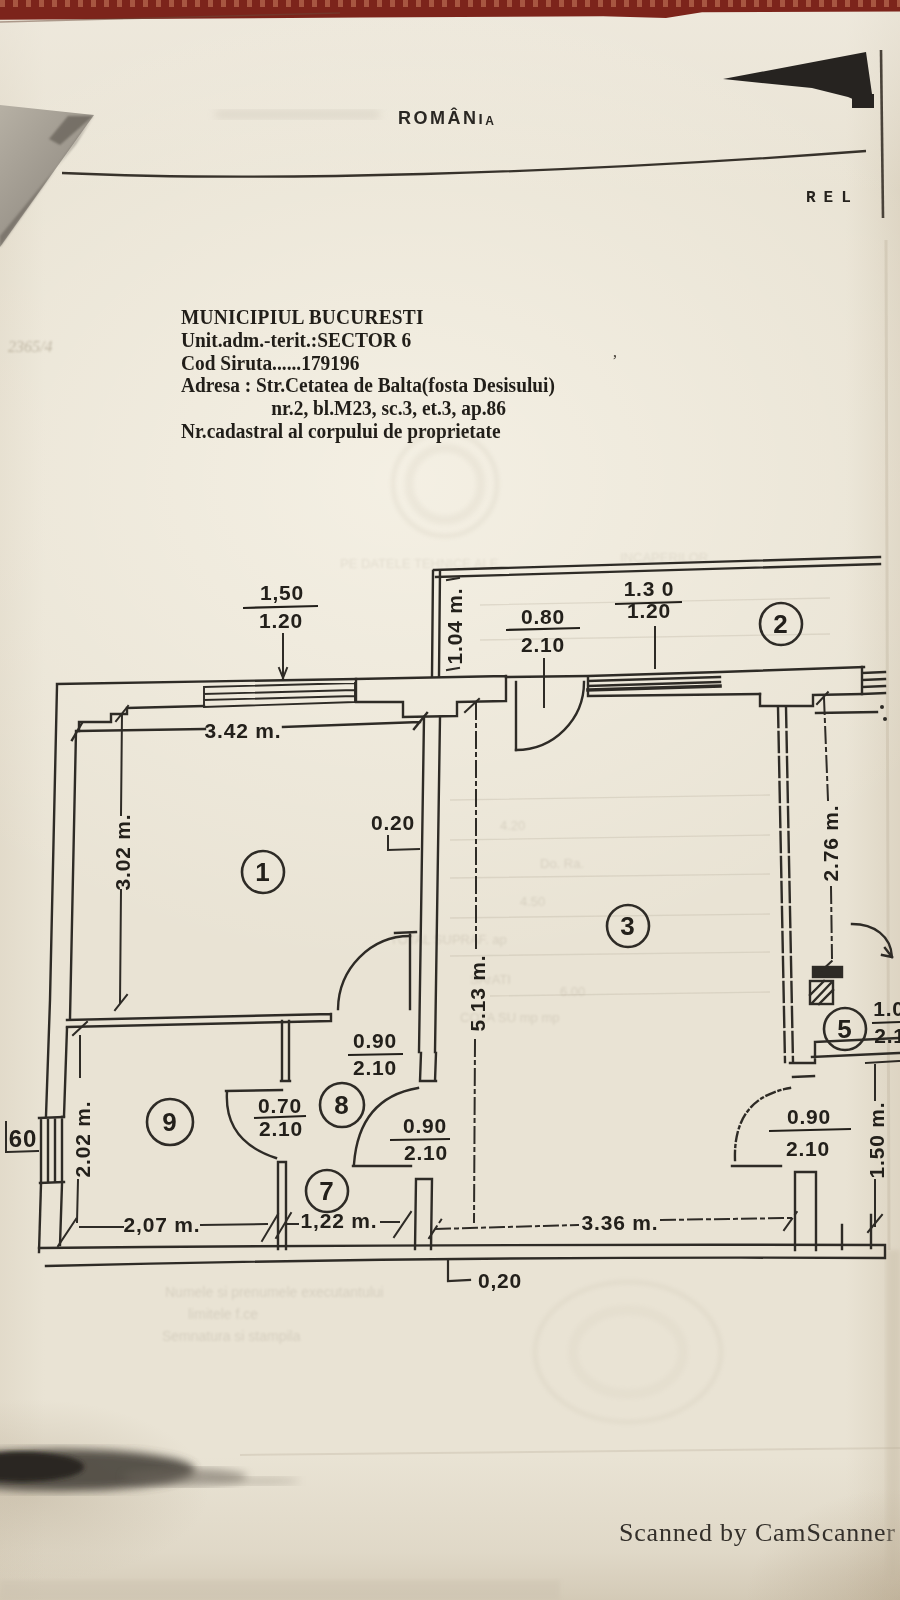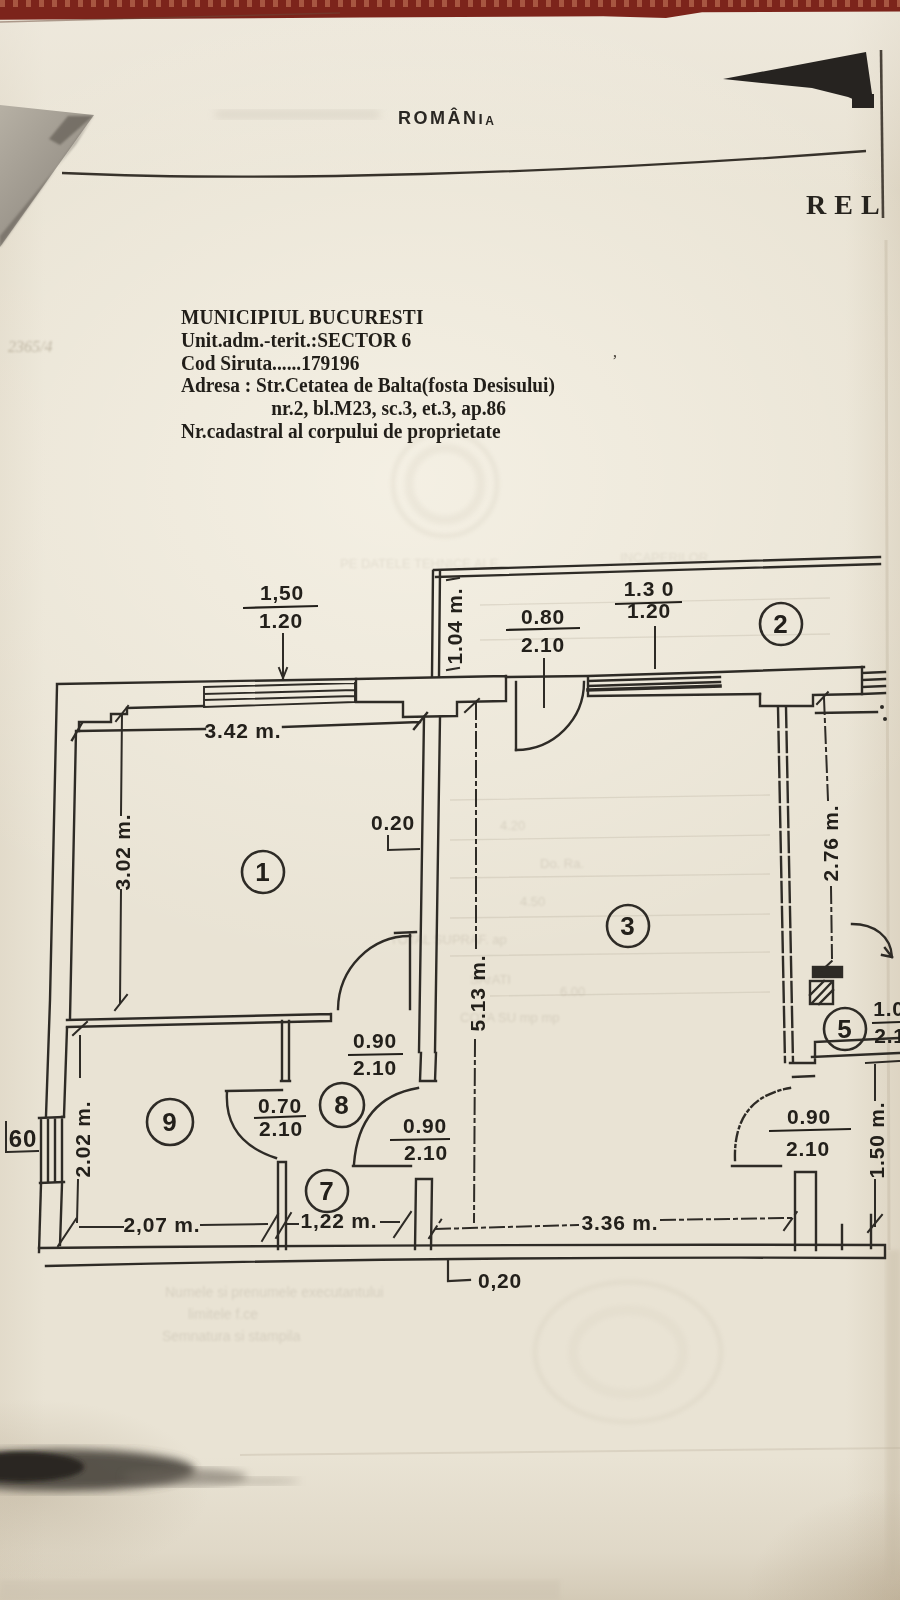--- a/index.html
+++ b/index.html
@@ -14,39 +14,40 @@
 background:radial-gradient(260px 130px at 8% 45%, rgba(186,173,150,0.5), rgba(186,173,150,0) 70%)}
 #botright{left:700px;top:1430px;width:200px;height:170px;
 background:radial-gradient(220px 160px at 100% 100%, rgba(170,152,124,0.4), rgba(170,152,124,0) 70%)}
 #topbar{left:0;top:0;width:900px;height:22px;background:#7c241b;
 clip-path:polygon(0 0,100% 0,100% 52%,78% 56%,74% 82%,67% 74%,40% 80%,0 90%)}
 #topticks{left:0;top:0;width:900px;height:7px;opacity:.75;
 background:repeating-linear-gradient(90deg,#b5674e 0 5px,rgba(0,0,0,0) 5px 13px)}
 #hdr{left:181px;top:306px;width:450px;font-family:"Liberation Serif",serif;
 font-weight:bold;font-size:20px;line-height:22.8px;color:#211e19;white-space:nowrap;transform:scaleX(.97);transform-origin:left top}
 #romania{left:398px;top:108px;color:#2a2723;font-weight:bold;letter-spacing:2.5px;white-space:nowrap}
-#rel{left:806px;top:189px;font-family:Liberation Serif, serif;font-size:28px;
+#rel{left:806px;top:189px;font-family:Liberation Mono, monospace;font-size:16px;
 letter-spacing:8px;color:#26231e;font-weight:bold}
 #camscan{left:619px;top:1518px;font-family:"Liberation Serif",serif;font-size:26px;color:#332f2a;letter-spacing:0.8px}
 </style></head>
 <body>
 <div id="page">
 <div class="abs" id="shade1"></div>
 <div class="abs" id="botleft"></div>
 <div class="abs" id="botright"></div>
 <div class="abs" id="topbar"></div>
 <div class="abs" id="topticks"></div>
 <div class="abs" id="hdr"><span style="letter-spacing:0.2px">MUNICIPIUL BUCURESTI</span><br>
 Unit.adm.-terit.:SECTOR 6<br>
 Cod Siruta......179196<br>
 Adresa : Str.Cetatea de Balta(fosta Desisului)<br>
 <span style="padding-left:93px">nr.2, bl.M23, sc.3, et.3, ap.86</span><br>
 Nr.cadastral al corpului de proprietate</div>
 <div class="abs" id="romania"><span style="font-size:18px">ROMÂN</span><span style="font-size:15px">I</span><span style="font-size:12px;vertical-align:-1px">A</span></div>
 <div class="abs" id="rel">REL</div>
+<div class="abs" id="camscan">Scanned by CamScanner</div>
 <svg class="abs" style="left:0;top:0" width="900" height="1600" viewBox="0 0 900 1600">
 <defs>
 <linearGradient id="tri" x1="0" y1="0" x2="0.8" y2="1">
 <stop offset="0" stop-color="#b6b0a4"></stop>
           <stop offset="0.6" stop-color="#9c968c"></stop>
           <stop offset="1" stop-color="#837e75"></stop>
 </linearGradient>
 <filter id="b2">
           <feGaussianBlur stdDeviation="2"></feGaussianBlur>
         </filter>

